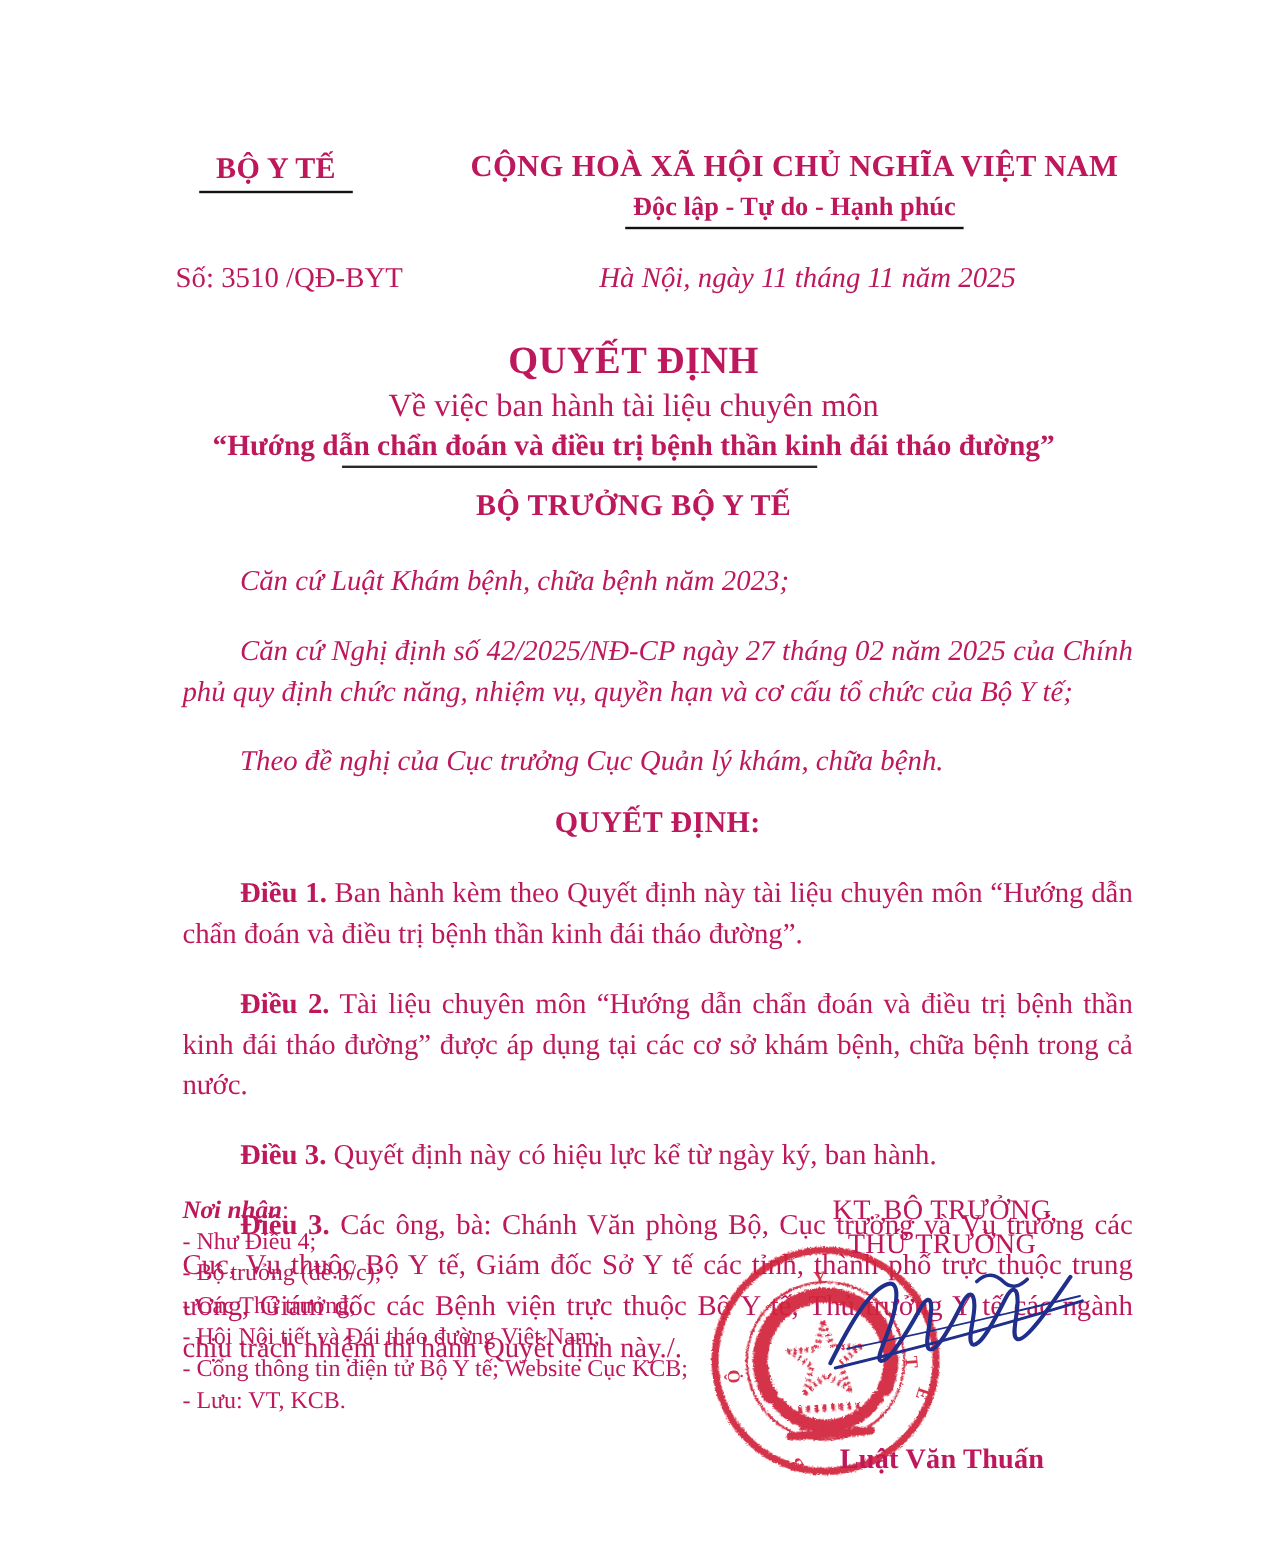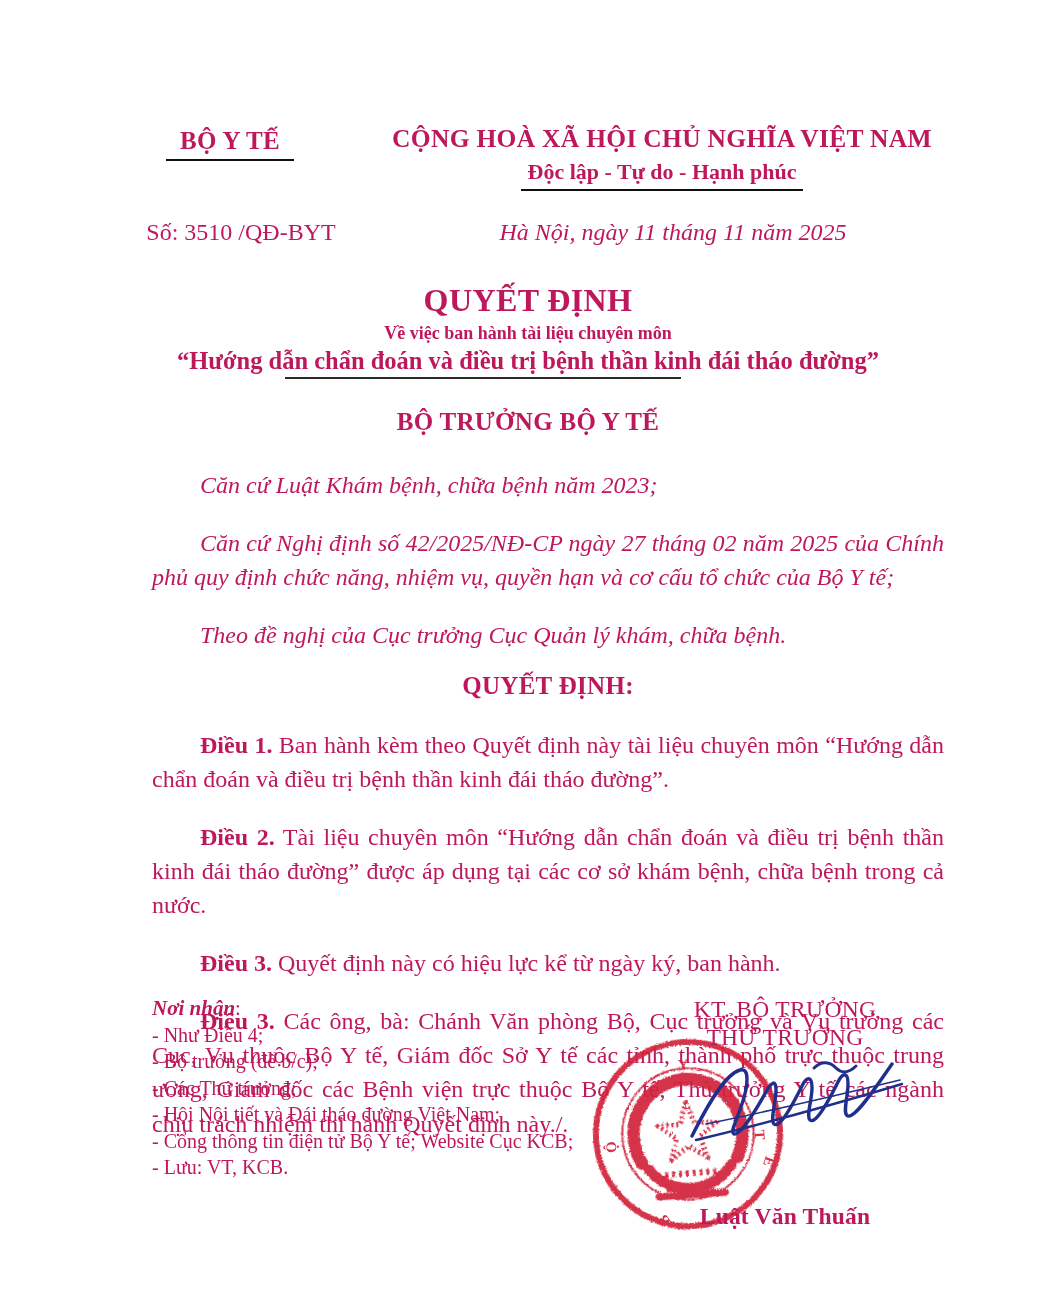--- a/index.html
+++ b/index.html
@@ -90,22 +90,22 @@
     right: 72px;
     text-align: center;
   }
   .title-main {
     font-weight: bold;
     font-size: 32px;
     letter-spacing: 0.4px;
     line-height: 1.22;
   }
   .title-sub1 {
-    font-weight: bold;
-    font-size: 18px;
+    font-weight: normal;
+    font-size: 27px;
     line-height: 1.25;
     margin-top: 2px;
   }
   .title-sub2 {
     position: relative;
     font-weight: bold;
     font-size: 24.5px;
     line-height: 1.25;
     margin-top: 1px;
     display: inline-block;

